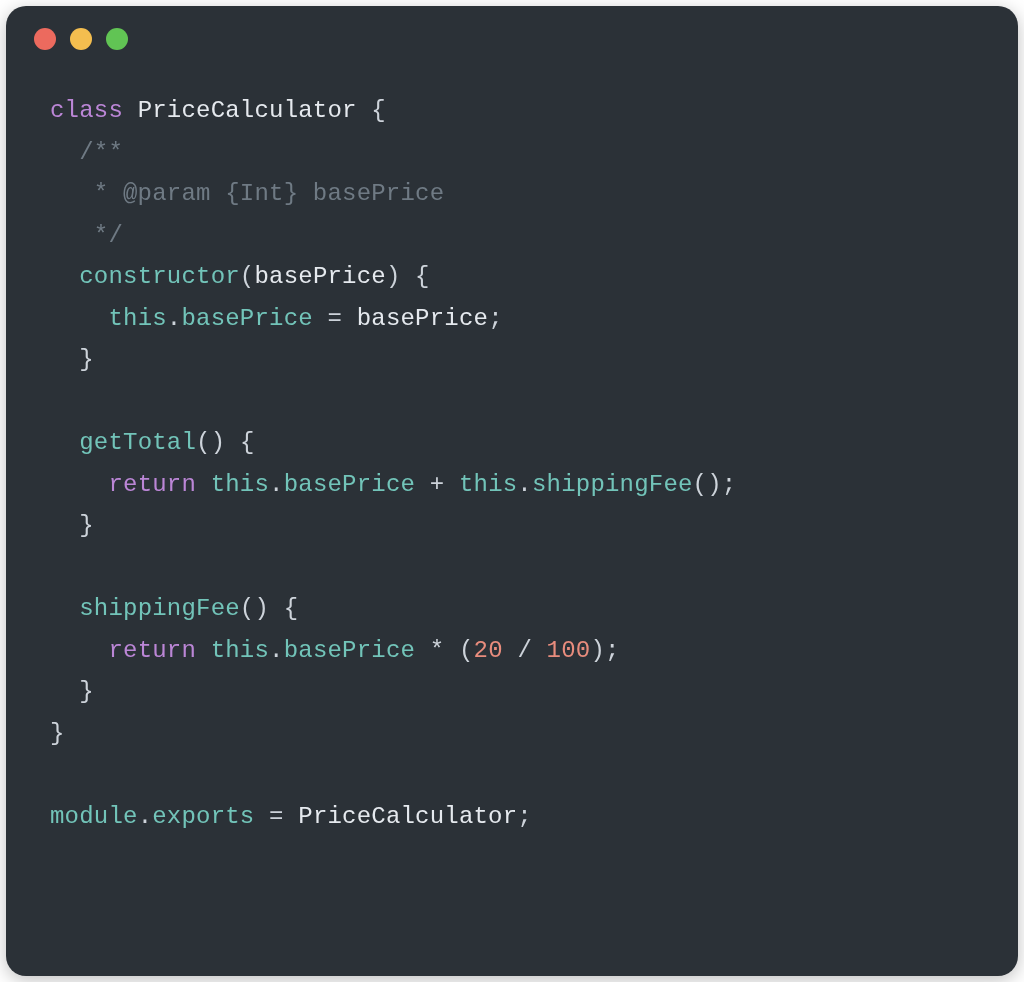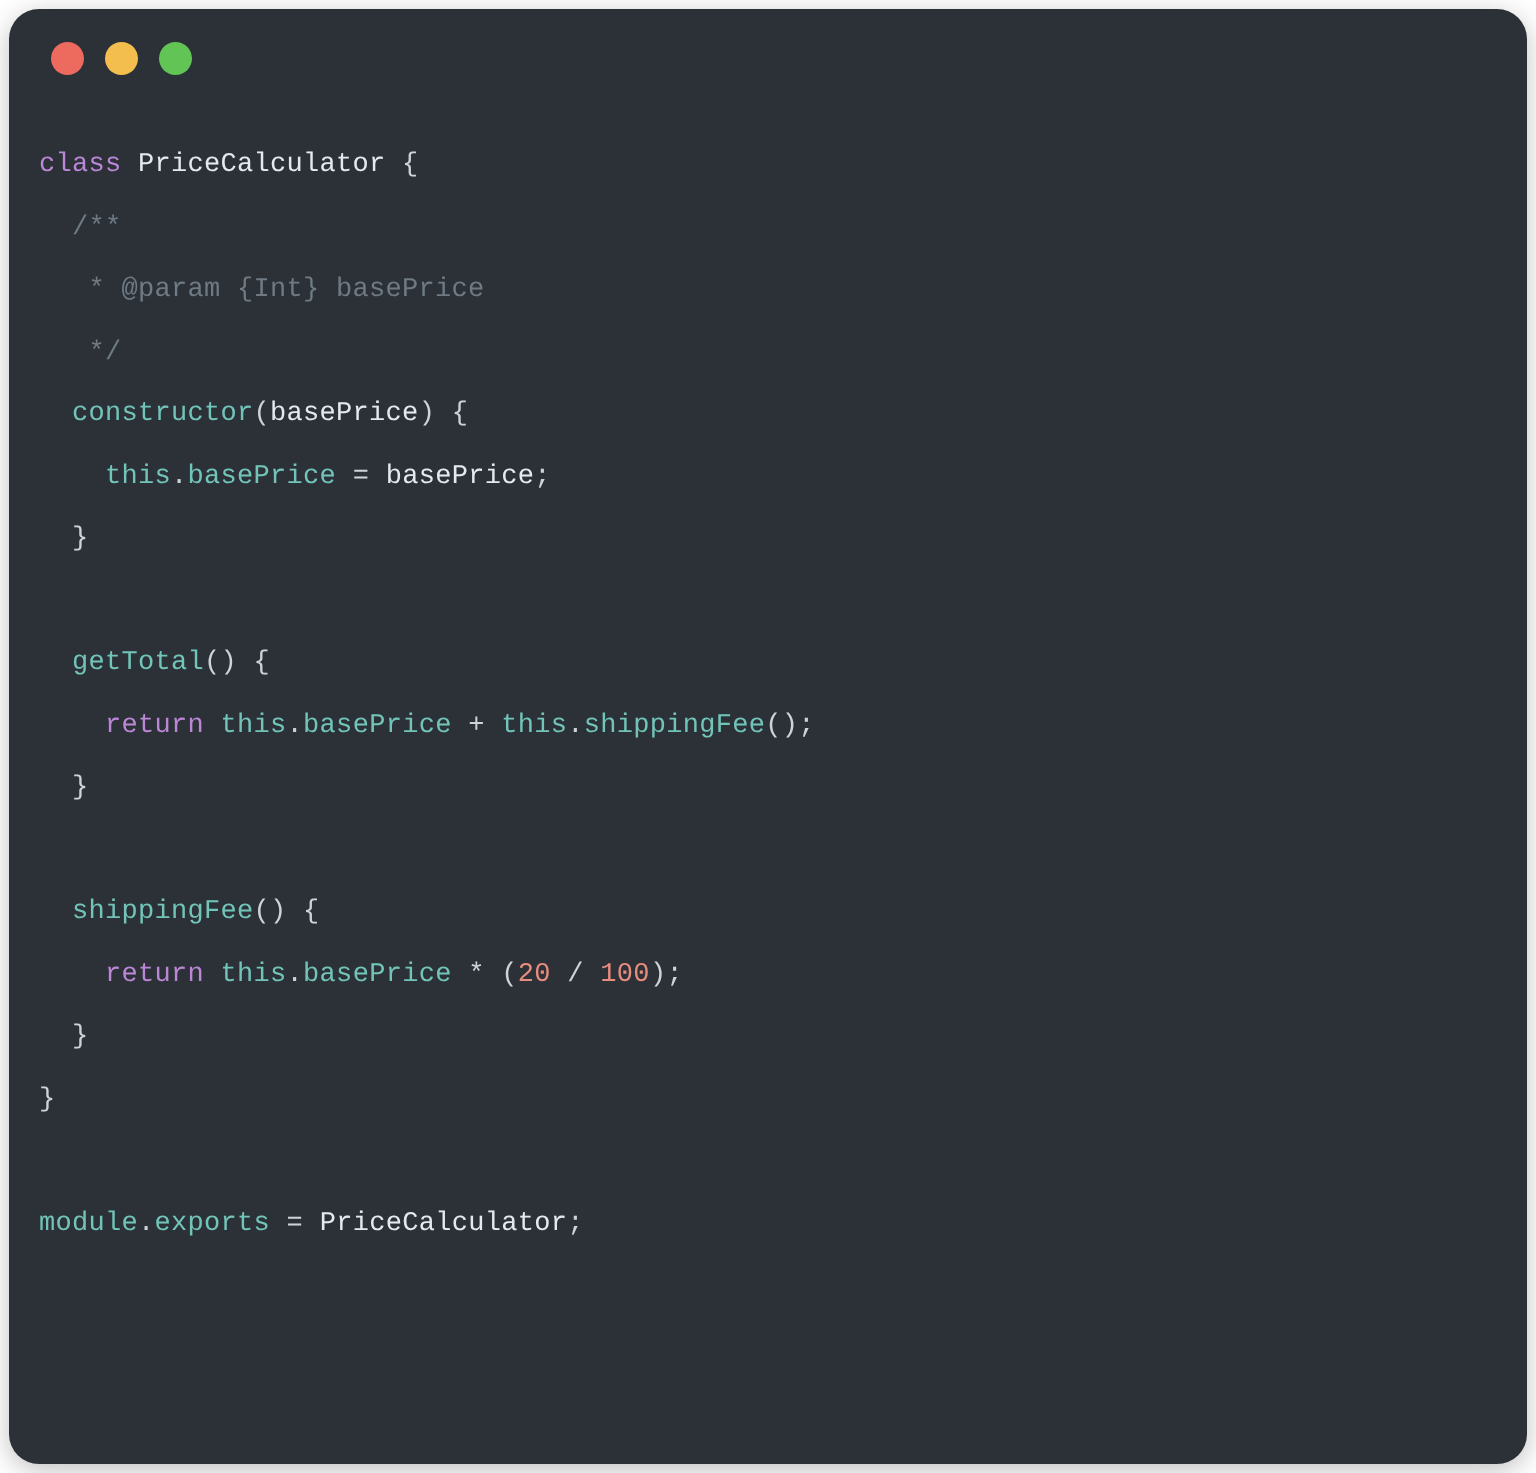--- a/index.html
+++ b/index.html
@@ -25,22 +25,22 @@
     align-items: center;
     padding: 22px 28px 0 28px;
     gap: 14px;
   }
   .traffic {
     width: 22px;
     height: 22px;
     border-radius: 50%;
   }
   .code {
-    padding: 40px 28px 0 20px;
-    font-size: 18px;
+    padding: 40px 28px 0 44px;
+    font-size: 24px;
     line-height: 41.5px;
     white-space: pre;
     letter-spacing: 0.2px;
     color: #cdd3da;
   }
   .kw      { color: #bb86d6; }   
   .cls     { color: #e5e9ee; }   
   .brace   { color: #cdd3da; }
   .comment { color: #6f7a84; }
   .method  { color: #72c4b9; }   

